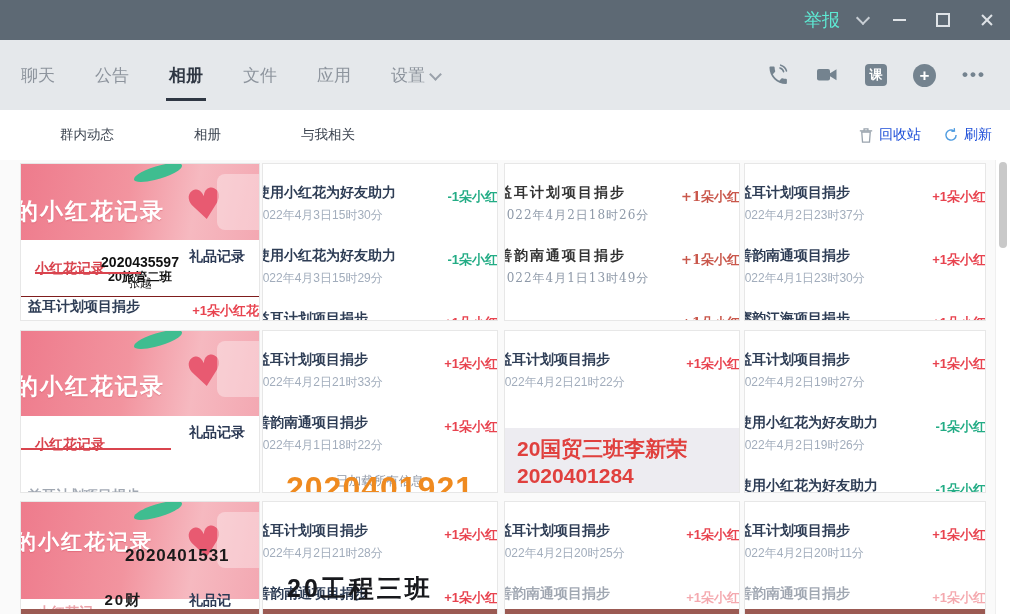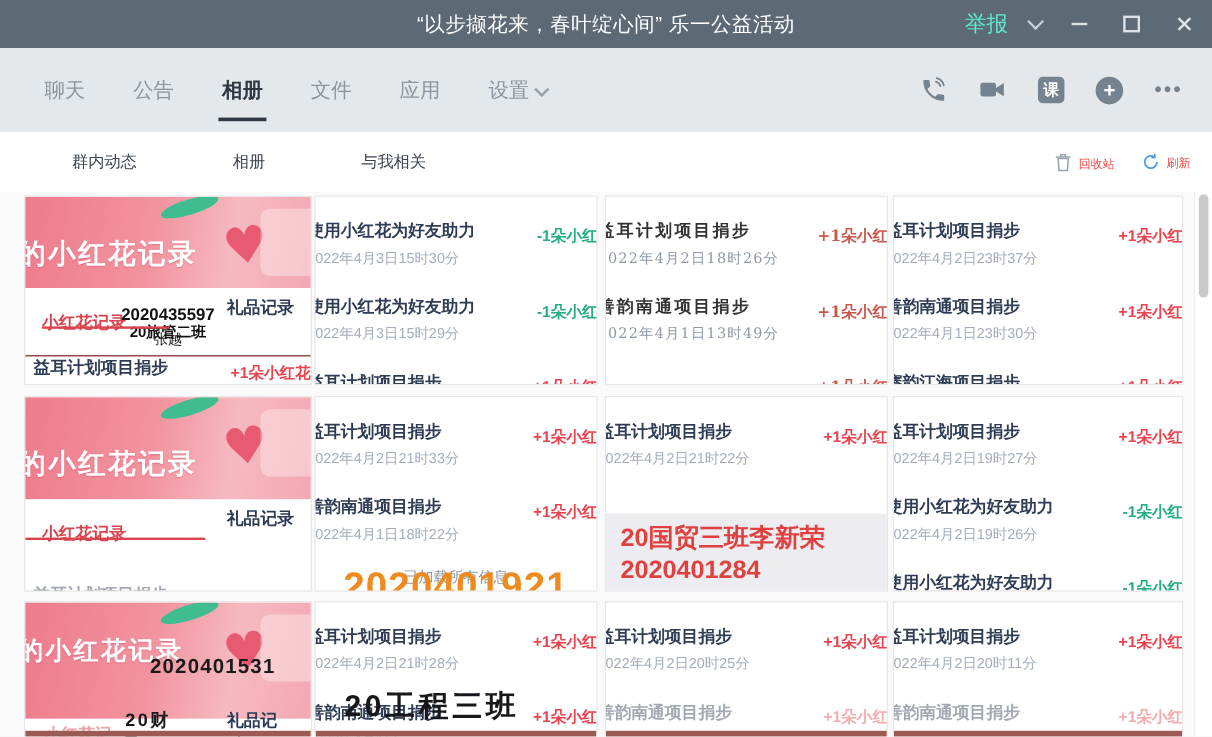--- a/index.html
+++ b/index.html
@@ -15,39 +15,39 @@
     transform:rotate(45deg);margin-top:-4px;}
   .wc{width:26px;height:26px;display:flex;align-items:center;justify-content:center;cursor:pointer;}
   .ic-min{width:13px;height:2px;background:#dfe3e7;}
   .ic-max{width:10px;height:10px;border:2px solid #dfe3e7;}
   .ic-close{position:relative;width:14px;height:14px;}
   .ic-close::before,.ic-close::after{content:"";position:absolute;left:6px;top:0;width:2px;height:14px;background:#dfe3e7;}
   .ic-close::before{transform:rotate(45deg);} .ic-close::after{transform:rotate(-45deg);}
   
   .tabbar{position:absolute;top:40px;left:0;right:0;height:70px;background:#e5e8eb;
     border-bottom:1px solid #d9dcdf;display:flex;align-items:center;justify-content:space-between;}
-  .tabs{display:flex;align-items:center;gap:40px;padding-left:37px;}
+  .tabs{display:flex;align-items:center;gap:40px;padding-left:21px;}
   .tab{font-size:17px;color:#8d949d;cursor:pointer;position:relative;display:flex;align-items:center;gap:6px;}
   .tab.active{color:#2f3743;font-weight:bold;}
   .tab.active::after{content:"";position:absolute;left:-3px;right:-3px;bottom:-14px;height:3px;background:#2f3743;}
   .tab .chev{border-color:#9aa1aa;width:7px;height:7px;margin-top:-2px;}
   .tab-icons{display:flex;align-items:center;gap:26px;padding-right:24px;}
   .tico{width:24px;height:24px;display:flex;align-items:center;justify-content:center;cursor:pointer;}
   .badge-class{width:22px;height:22px;border-radius:4px;background:#74838f;color:#fff;font-size:13px;
     font-weight:bold;display:flex;align-items:center;justify-content:center;}
   .plus-circle{width:23px;height:23px;border-radius:50%;background:#74838f;color:#fff;font-size:17px;
     font-weight:bold;display:flex;align-items:center;justify-content:center;line-height:1;}
   .dots{color:#74838f;font-size:17px;letter-spacing:2px;font-weight:bold;}
   
   .subbar{position:absolute;top:110px;left:0;right:0;height:50px;background:#fff;
     border-bottom:1px solid #e4e4e4;display:flex;align-items:center;justify-content:space-between;}
   .subnav{display:flex;align-items:center;gap:42px;padding-left:22px;}
   .subnav-item{font-size:13.5px;color:#3c4450;cursor:pointer;margin-left:38px;}
   .sub-actions{display:flex;align-items:center;gap:22px;padding-right:18px;}
-  .act{display:flex;align-items:flex-end;gap:5px;cursor:pointer;font-size:10px;color:#ef4444;}
+  .act{display:flex;align-items:center;gap:5px;cursor:pointer;font-size:14px;color:#1d4ed8;}
   .upload-btn{display:flex;align-items:center;gap:7px;background:#55a1e3;color:#fff;font-size:14px;
     height:34px;padding:0 14px;border-radius:3px;cursor:pointer;}
   
   .content{position:absolute;top:160px;left:0;right:0;bottom:0;background:#fafafa;overflow:hidden;}
   .tile{position:absolute;background:#fff;border:1px solid #e7e7e7;box-sizing:border-box;overflow:hidden;cursor:pointer;}
   .entries{padding-top:10px;}
   .entry{position:relative;height:63px;box-sizing:border-box;padding-top:10px;margin:0 -8px 0 -7px;}
   .entry.faded{opacity:.45;}
   .e-title{font-size:14px;font-weight:bold;color:#2e3d55;white-space:nowrap;}
   .e-date{font-size:12px;color:#a2adbc;margin-top:5px;white-space:nowrap;}
@@ -102,21 +102,20 @@
   .sb-track{position:absolute;top:0;right:0;width:14px;bottom:0;background:#fff;border-left:1px solid #efefef;}
   .sb-thumb{position:absolute;top:2px;right:3px;width:8px;height:86px;background:#c9c9c9;border-radius:4px;cursor:pointer;}
   svg{display:block;}
 </style>
 </head>
 <body>
 
 <div class="window">
 
   <div class="titlebar">
-    <div class="tb-title">“以步撷花来，春叶绽心间” 乐一公益活动</div>
     <div class="tb-right">
       <span class="tb-report">举报</span>
       <span class="chev"></span>
       <span class="wc">
           <span class="ic-min"></span>
         </span>
       <span class="wc">
           <span class="ic-max"></span>
         </span>
       <span class="wc">

